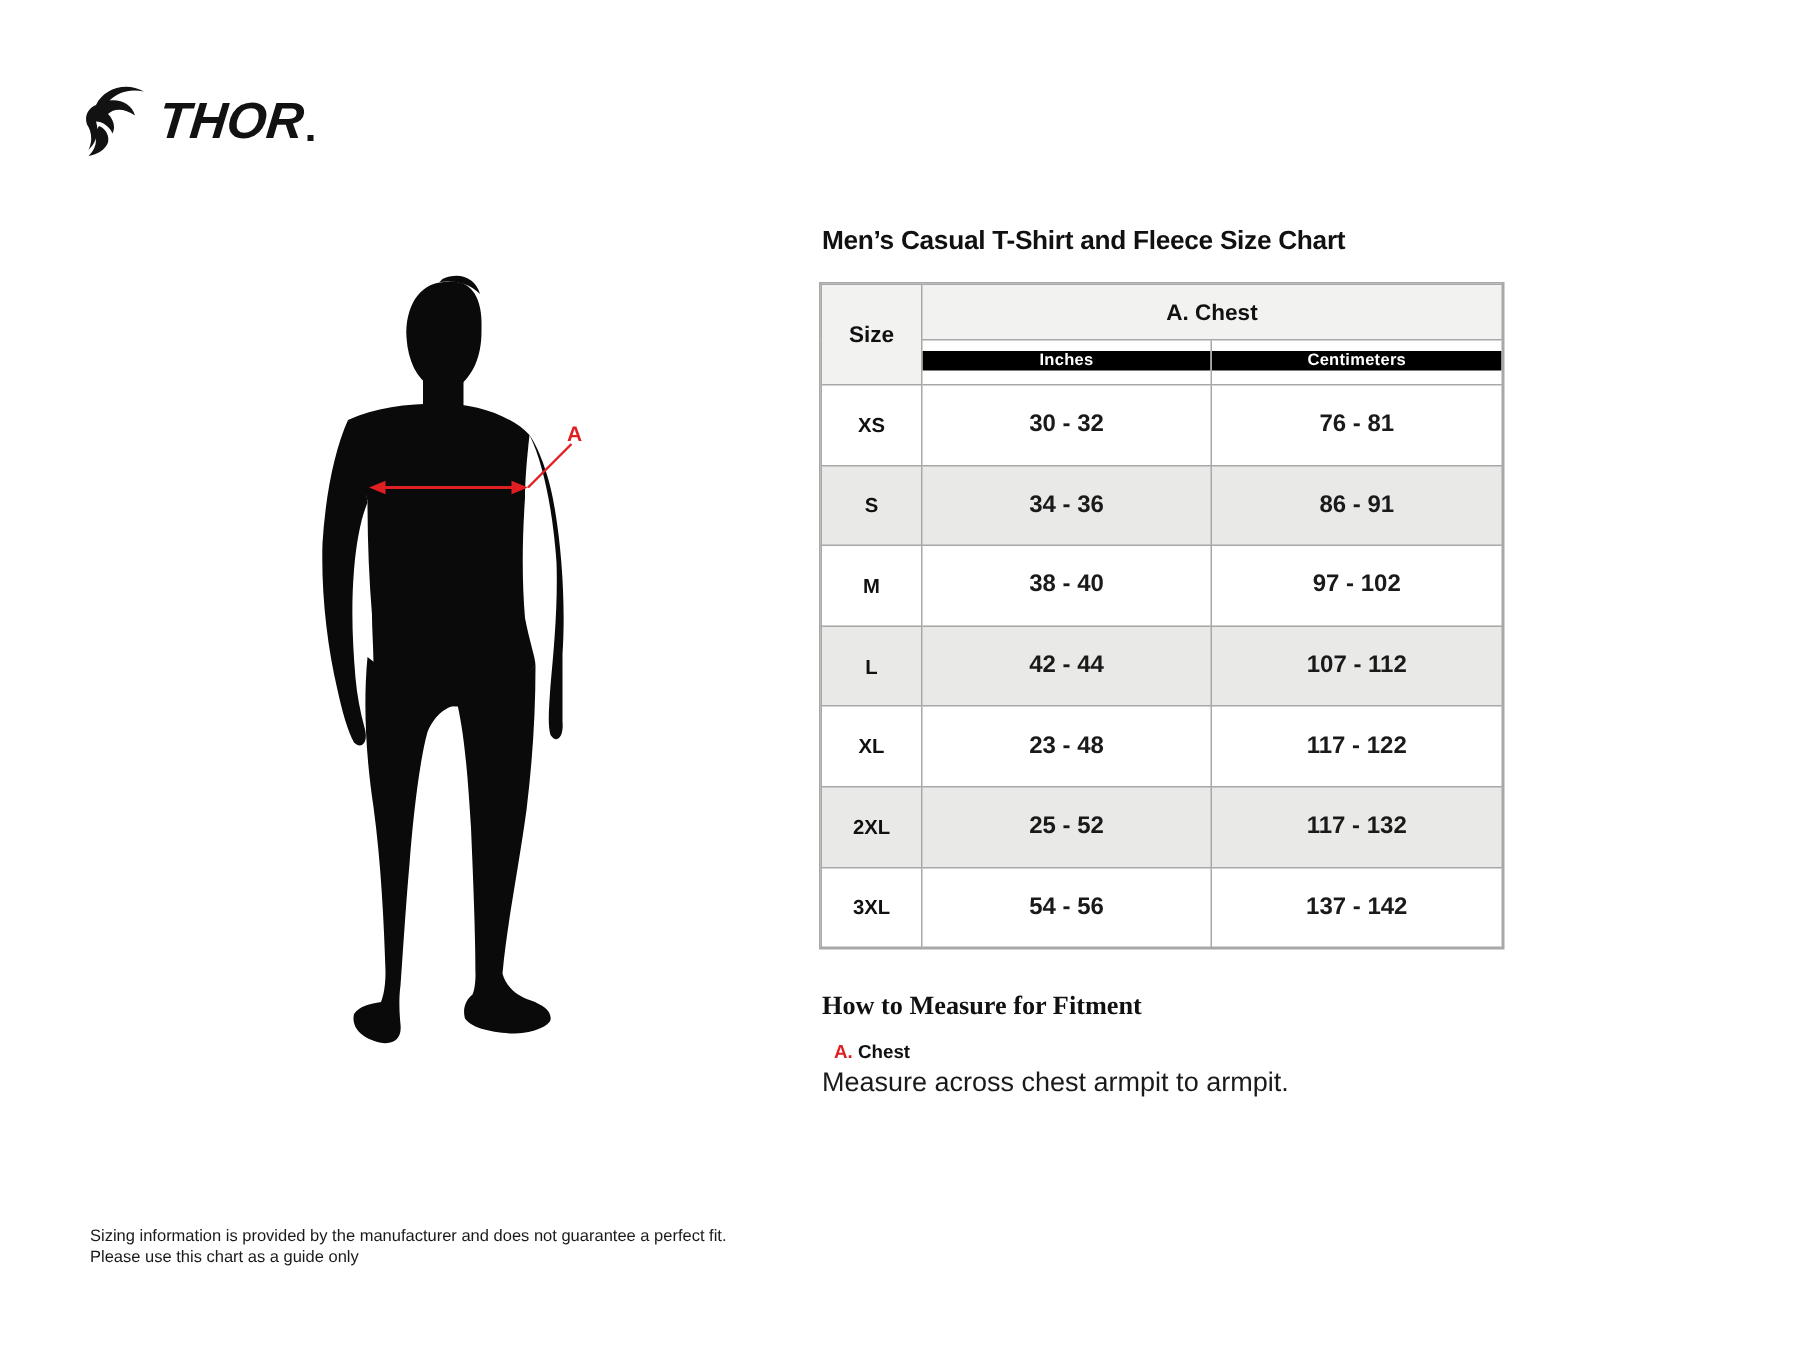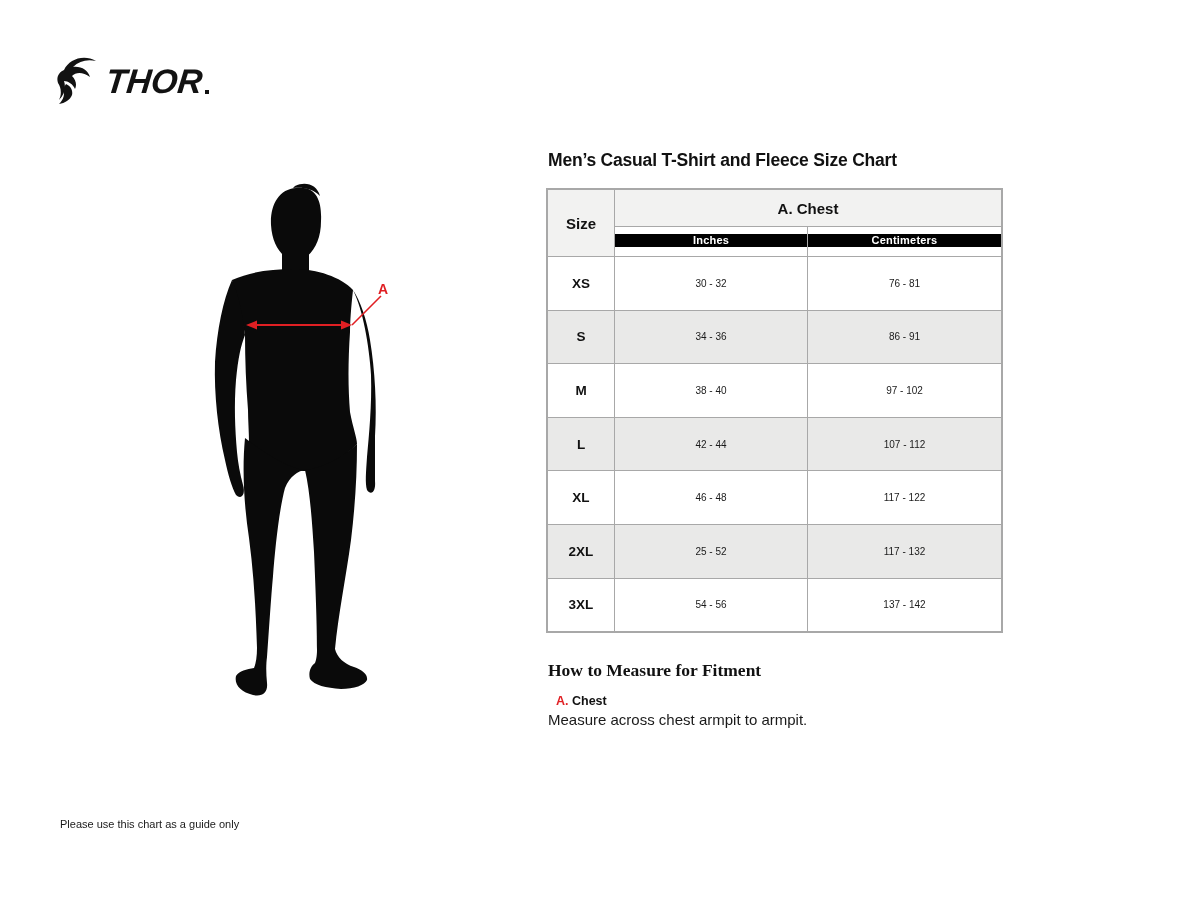--- a/index.html
+++ b/index.html
@@ -49,34 +49,34 @@
   }
   .size-table thead tr.units-row { height:30px; }
   .size-table thead td.unit-cell { background:#ffffff; padding:1px 0 4px 0; border-top:1px solid #a8a8a8; }
   .unit-bar {
     background:#000; color:#fff; font-size:11px; font-weight:bold;
     height:13px; line-height:13px; letter-spacing:0.2px;
   }
   .size-table tbody tr { height:53.6px; background:#ffffff;padding-left:34px; }
   .size-table tbody tr.stripe { background:#e9e9e8; }
   .size-table tbody th { font-size:13.5px; font-weight:bold; color:#111; }
-  .size-table tbody td { font-size:10px; font-weight:normal; color:#1a1a1a; }
+  .size-table tbody td { font-size:16px; font-weight:bold; color:#1a1a1a; }
 
   .howto-title {
     position:absolute; left:548px; top:660px;
     font-size:17.5px; font-weight:bold; color:#111;font-family:Liberation Serif, serif;
   }
   .measure-item-label {
     position:absolute; left:556px; top:694px;
     font-size:12.5px; font-weight:bold; color:#111;
   }
   .measure-item-label .letter { color:var(--red); }
   .measure-item-desc {
     position:absolute; left:548px; top:711px;
-    font-size:15px; color:#1a1a1a;
+    font-size:18px; color:#1a1a1a;
   }
 
   
   .footer {
     position:absolute; left:60px; top:818px;
     font-size:11px; line-height:13.5px; color:#1a1a1a;
   }
 </style>
 </head>
 <body>
@@ -183,21 +183,21 @@
           <td>38 - 40</td>
           <td>97 - 102</td>
         </tr>
         <tr class="stripe">
           <th>L</th>
           <td>42 - 44</td>
           <td>107 - 112</td>
         </tr>
         <tr>
           <th>XL</th>
-          <td>46 - 48</td>
+          <td>23 - 48</td>
           <td>117 - 122</td>
         </tr>
         <tr class="stripe">
           <th>2XL</th>
           <td>25 - 52</td>
           <td>117 - 132</td>
         </tr>
         <tr>
           <th>3XL</th>
           <td>54 - 56</td>
@@ -207,16 +207,17 @@
   </table>
 
   <div class="howto-title">How to Measure for Fitment</div>
   <div class="measure-item-label">
     <span class="letter">A.</span>
     <span>Chest</span>
   </div>
   <div class="measure-item-desc">Measure across chest armpit to armpit.</div>
 
   <div class="footer">
+    <div>Sizing information is provided by the manufacturer and does not guarantee a perfect fit.</div>
     <div>Please use this chart as a guide only</div>
   </div>
 
 </div>
 
 </body></html>

